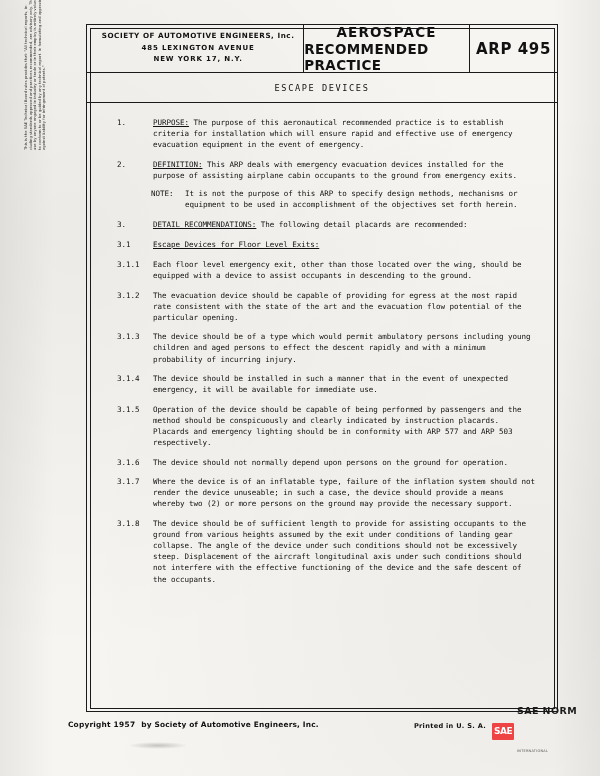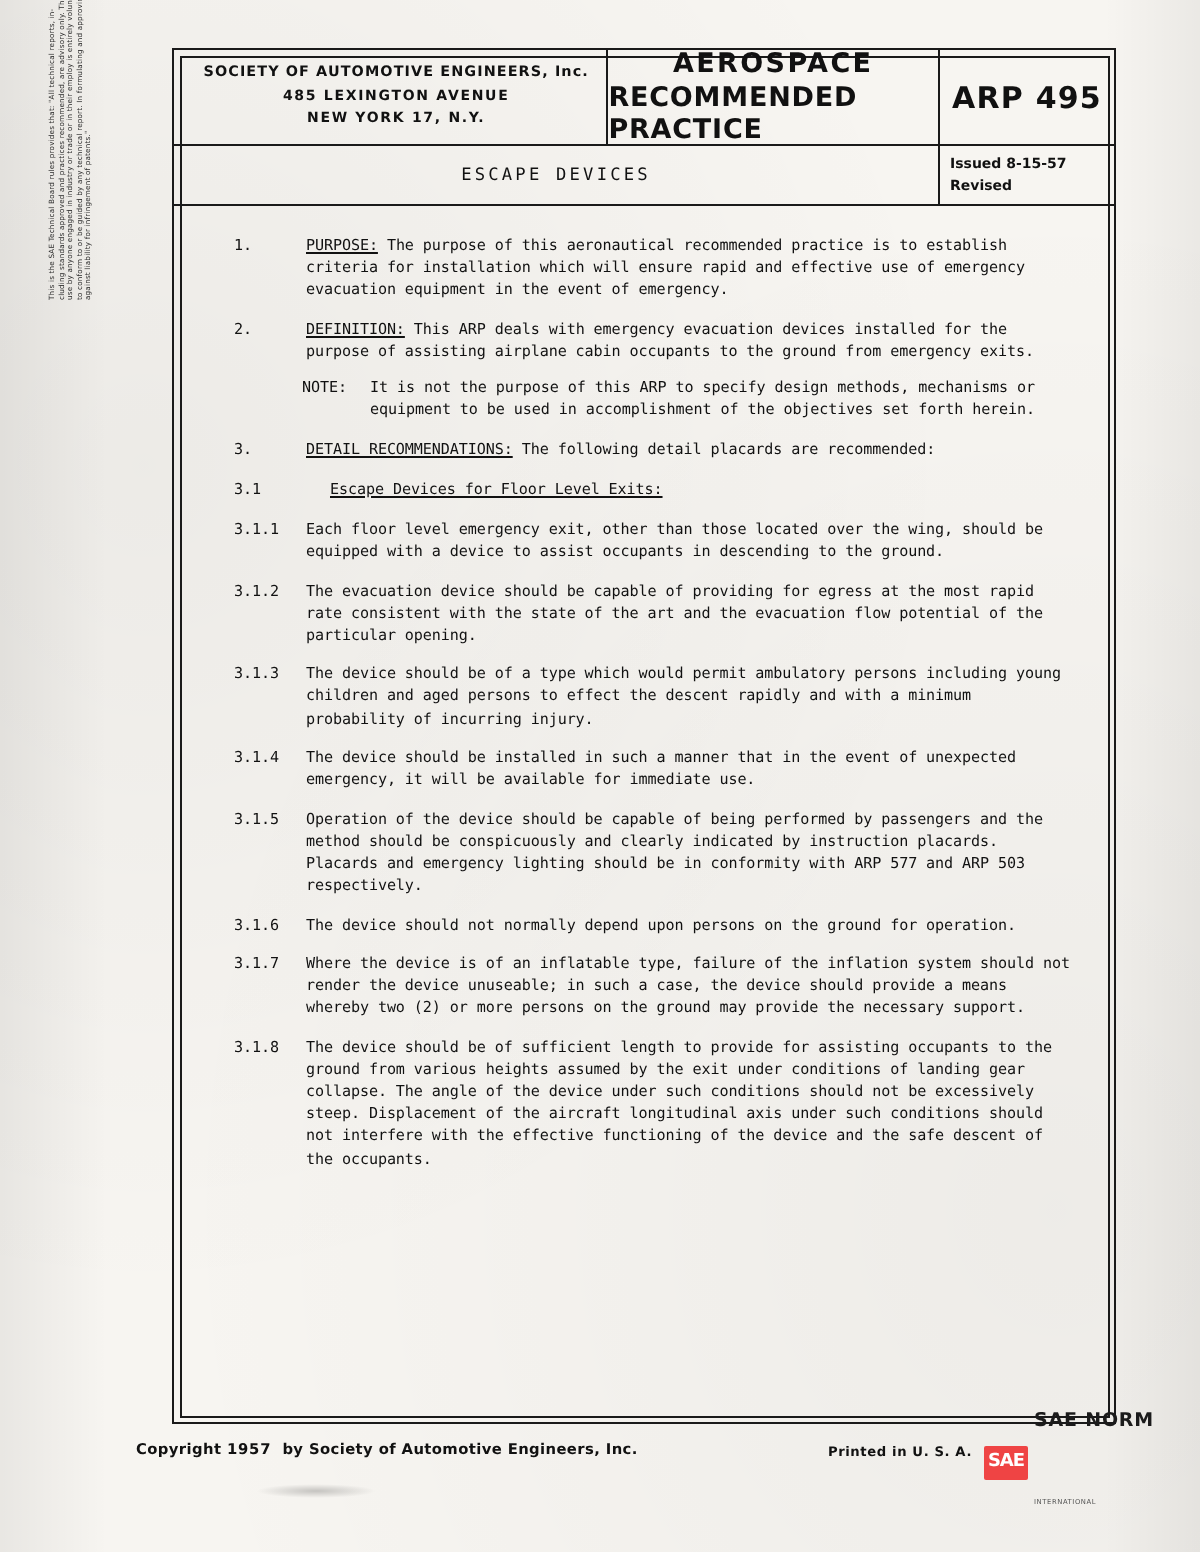--- a/index.html
+++ b/index.html
@@ -205,21 +205,20 @@
   .note .nlabel {
     width: 34px;
     flex: 0 0 34px;
   }
   .tight { margin-bottom: 7px; }
   .sec-head {
     margin-bottom: 9px;
   }
   .sub-head {
     margin-bottom: 9px;
-    gap: 12px;
   }
 
   
   .footer {
     position: absolute;
     left: 60px;
     top: 716px;
     width: 518px;
     height: 44px;
     font-family: "DejaVu Sans", sans-serif;
@@ -311,24 +310,20 @@
       </div>
       <div class="hdr-title">
         <div class="t1">AEROSPACE</div>
         <div class="t2">RECOMMENDED PRACTICE</div>
       </div>
       <div class="hdr-doc">ARP 495</div>
     </div>
 
     <div class="subheader">
       <div class="sub-title">ESCAPE DEVICES</div>
-      <div class="sub-issued">
-        <div>Issued 8-15-57</div>
-        <div>Revised</div>
-      </div>
     </div>
 
     <div class="body">
 
       <div class="clause">
         <div class="num">1.</div>
         <div class="txt u"><span class="hd">PURPOSE:</span><span>  The purpose of this aeronautical recommended practice is to establish criteria for installation which will ensure rapid and effective use of emergency evacuation equipment in the event of emergency.</span></div>
       </div>
 
       <div class="clause tight">

